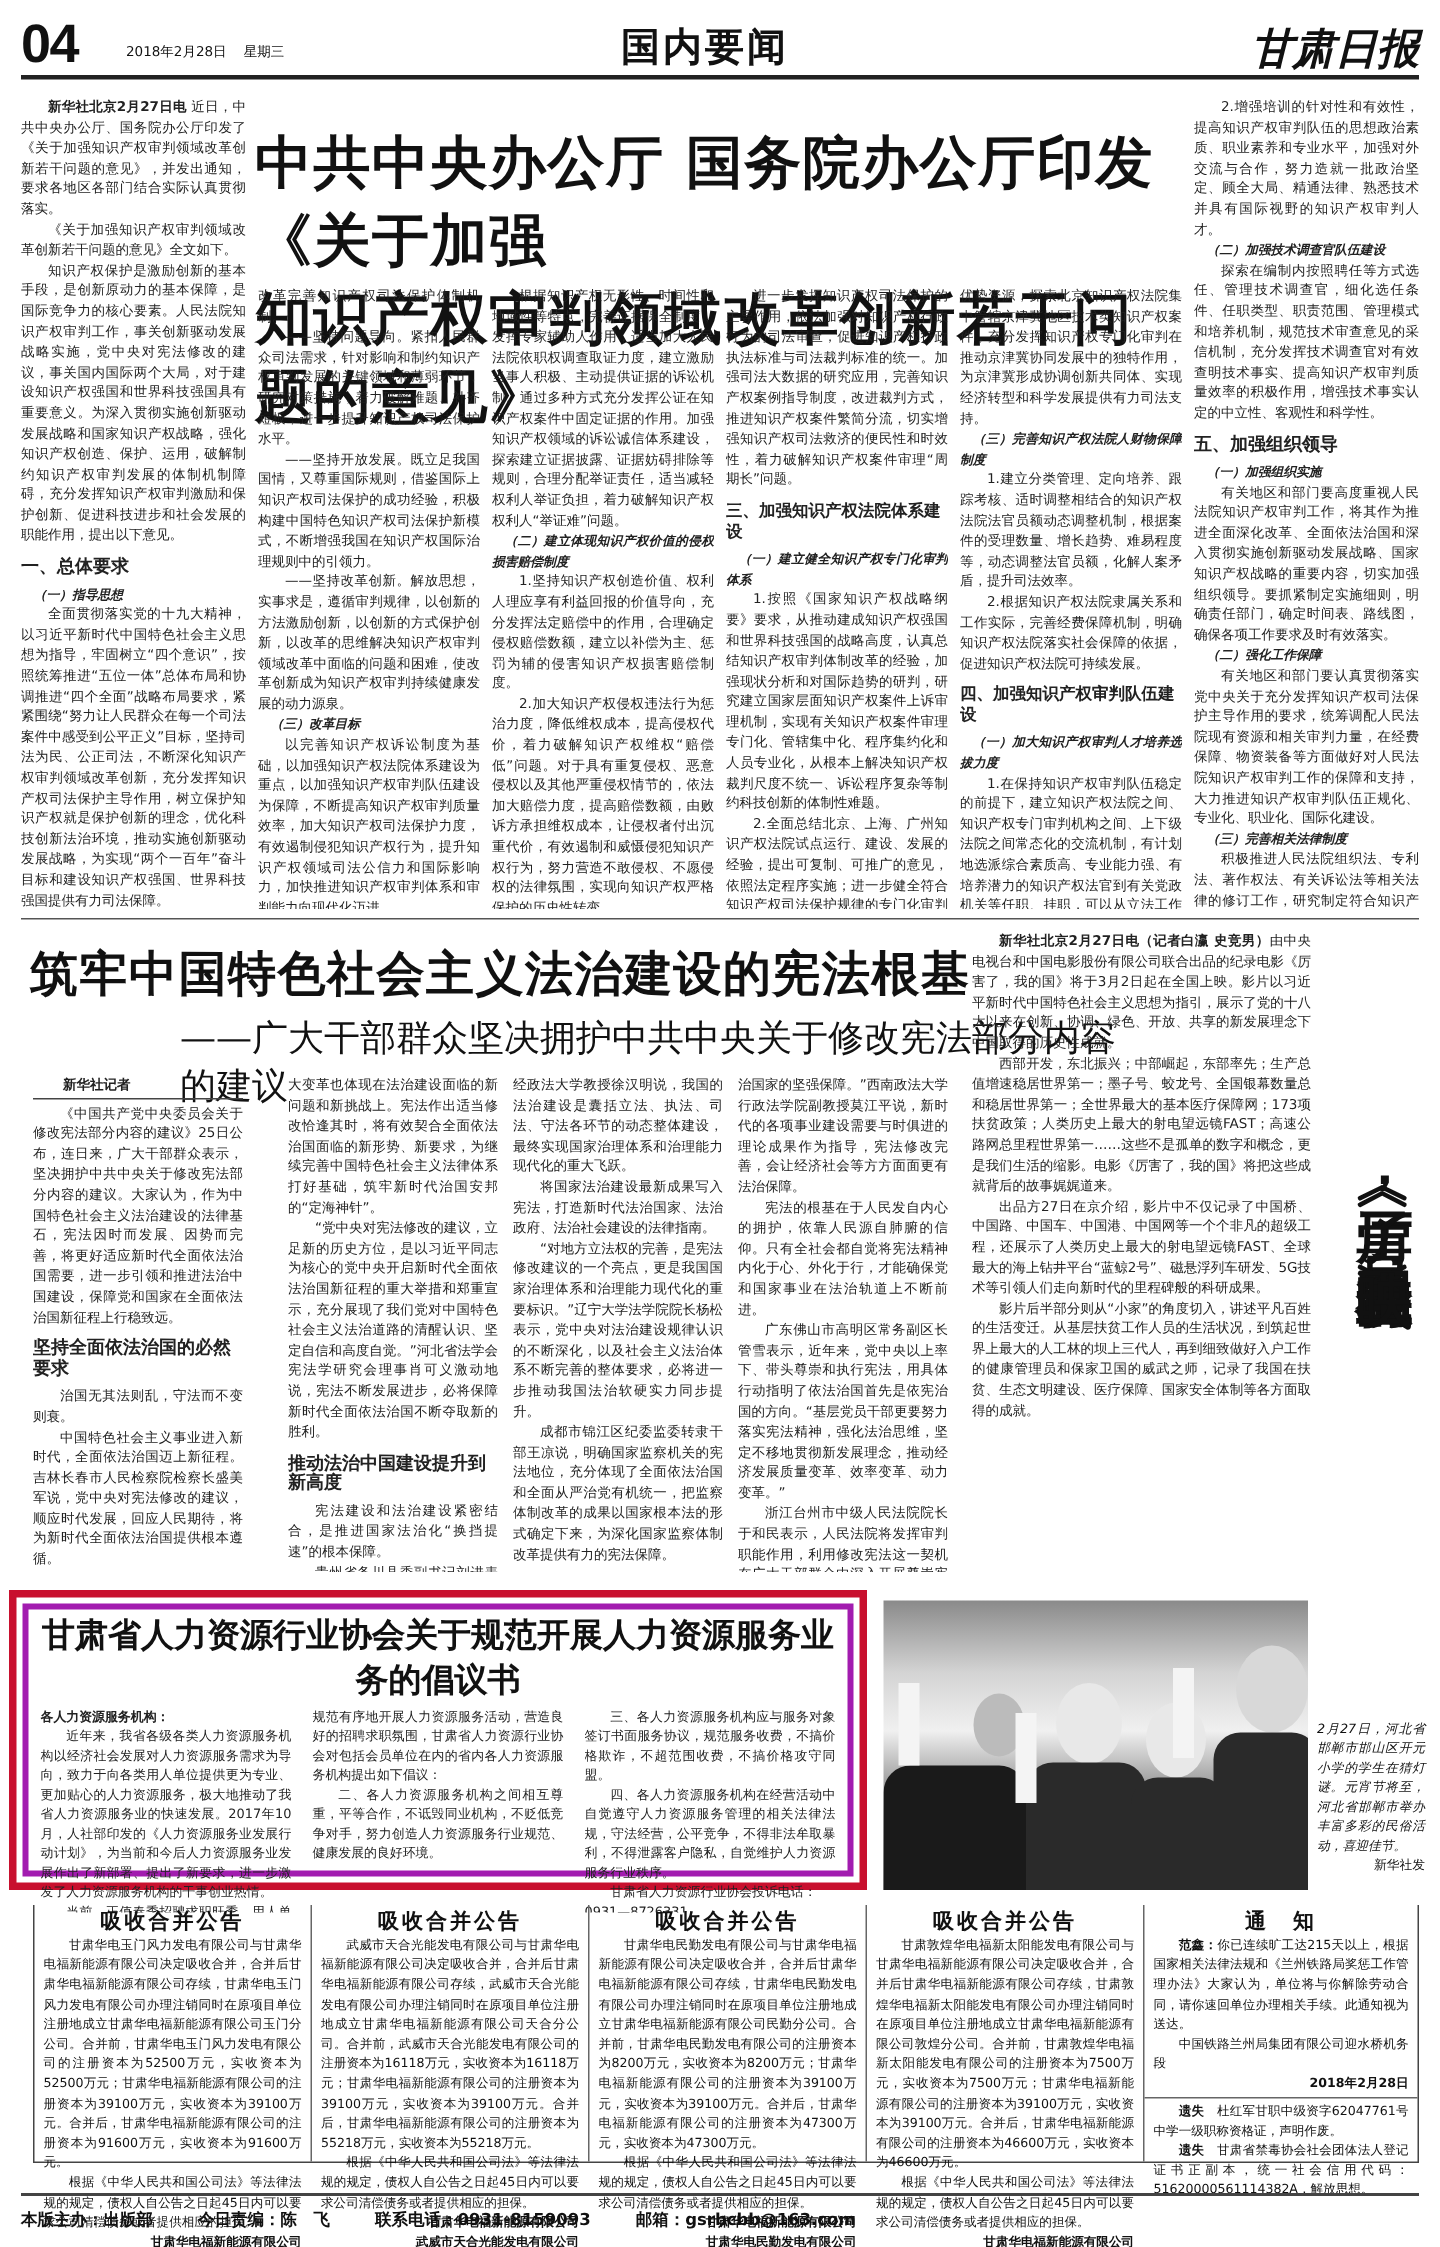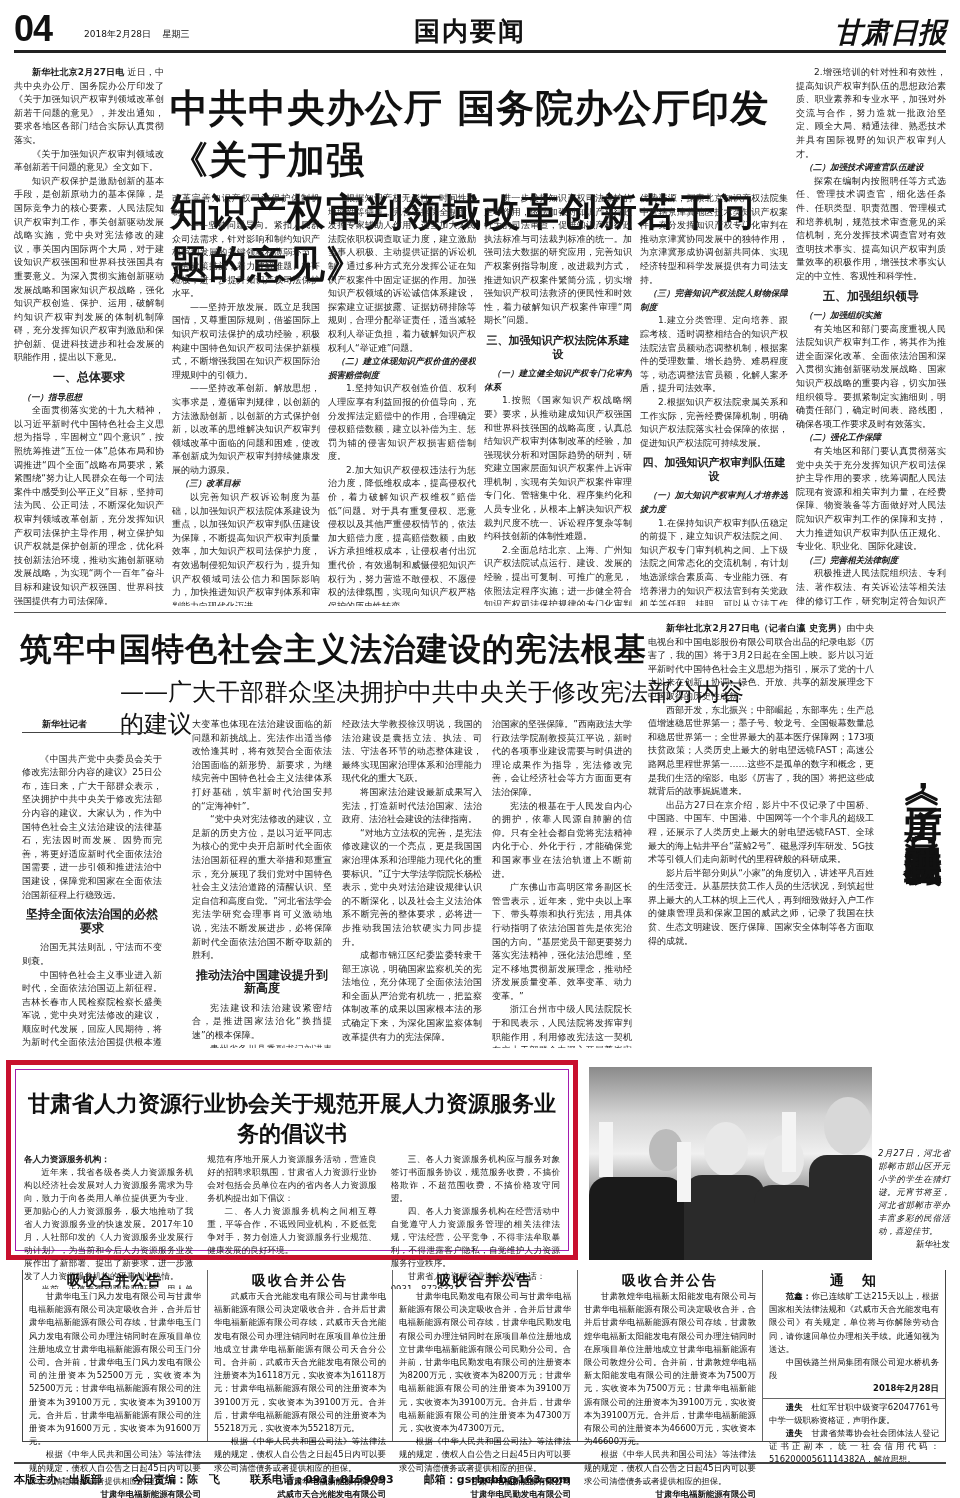--- a/index.html
+++ b/index.html
@@ -6,29 +6,29 @@
 body{width:960px;height:1498px;background:#fff;color:#111;font-family:"DejaVu Sans","Liberation Sans",sans-serif;position:relative;overflow:hidden}
 .abs{position:absolute}
 .masthead{left:14px;top:8px;width:932px;height:42px}
 .pagenum{left:0;top:0;font:bold 36px "Liberation Sans",sans-serif;letter-spacing:-1px}
 .dateinfo{left:70px;top:20px;font-size:9px}
 .section{left:400px;top:6px;font:bold 26px "DejaVu Sans",sans-serif;letter-spacing:2px}
 .logo{right:0;top:6px;font:italic bold 28px "DejaVu Serif",serif}
 .rule-heavy{left:14px;top:50px;width:932px;height:3px;background:#222}
 .col{font-size:9px;line-height:13.6px;text-align:justify;color:#222;overflow:hidden}
 .col p{text-indent:2em}
-.col .sub{font-weight:bold;text-align:center;font-size:12px;margin:6px 0;text-indent:0}
+.col .sub{font-weight:bold;text-align:left;font-size:12px;margin:6px 0;text-indent:0}
 .col .kai{font-style:italic;font-weight:bold;font-size:8.5px;text-indent:1em}
 .headline1{left:170px;top:82px;width:620px;font:bold 38px "DejaVu Sans",sans-serif;line-height:52px;letter-spacing:1px}
 .headline2{left:20px;top:628px;width:770px;font:bold 32px "DejaVu Sans",sans-serif;letter-spacing:1px}
 .subhead2{left:120px;top:676px;width:640px;font:24px "DejaVu Serif",serif;letter-spacing:0}
 .vert{left:880px;top:628px;width:64px;font:bold 38px "DejaVu Serif",serif;line-height:42px;text-align:center;writing-mode:vertical-rl;height:340px}
 .divider{background:#555}
 .redbox{left:6px;top:1060px;width:572px;height:200px;border:5px solid #c8102e;padding:4px}
-.redinner{width:100%;height:100%;border:1px solid #a21caf;padding:19px 8px}
+.redinner{width:100%;height:100%;border:4px solid #a21caf;padding:2px 8px}
 .redtitle{font:bold 22px "DejaVu Serif",serif;text-align:center;margin-bottom:4px}
 .redcols{display:flex;gap:14px}
 .redcols .col{flex:1;font-size:8.6px;line-height:13px}
 .photo{left:589px;top:1067px;width:283px;height:193px;background:linear-gradient(180deg,#8a8a8a 0%,#d4d4d4 25%,#f0f0f0 45%,#6a6a6a 75%,#222 100%);overflow:hidden}
 .photo .face{position:absolute;border-radius:50%;background:#e8e8e8}
 .photo .body{position:absolute;background:#2a2a2a;border-radius:18px 18px 0 0}
 .caption{left:878px;top:1147px;width:72px;font-size:8.5px;line-height:13px;font-style:italic;font-weight:normal;text-align:justify}
 .caption .credit{font-style:normal;text-align:right;display:block}
 .notices{left:22px;top:1270px;width:924px;height:172px;border:1px solid #444;border-top:0;display:flex}
 .notice{flex:1;border-right:1px solid #666;padding:2px 6px;font-size:8.4px;line-height:13.2px}
@@ -106,21 +106,21 @@
   <p class="kai">（二）强化工作保障</p>
   <p>有关地区和部门要认真贯彻落实党中央关于充分发挥知识产权司法保护主导作用的要求，统筹调配人民法院现有资源和相关审判力量，在经费保障、物资装备等方面做好对人民法院知识产权审判工作的保障和支持，大力推进知识产权审判队伍正规化、专业化、职业化、国际化建设。</p>
   <p class="kai">（三）完善相关法律制度</p>
   <p>积极推进人民法院组织法、专利法、著作权法、有关诉讼法等相关法律的修订工作，研究制定符合知识产权审判规律的特别程序法，加强知识产权案件专门审判组织、诉讼管辖、证据规则、审理程序和裁判方式的法律化、制度化。</p>
 </div>
 <div class="abs divider" style="left:14px;top:612px;width:932px;height:1px"></div>
 
 <div class="abs headline2">筑牢中国特色社会主义法治建设的宪法根基</div>
 <div class="abs subhead2">——广大干部群众坚决拥护中共中央关于修改宪法部分内容的建议</div>
 <div class="abs col" style="left:22px;top:718px;width:140px;height:330px">
-  <div style="font-weight:bold;border-bottom:1px solid #444;margin-bottom:20px;padding-left:20px">新华社记者</div>
+  <div style="font-weight:bold;border-bottom:1px solid #444;margin-bottom:4px;padding-left:20px">新华社记者</div>
   <p>《中国共产党中央委员会关于修改宪法部分内容的建议》25日公布，连日来，广大干部群众表示，坚决拥护中共中央关于修改宪法部分内容的建议。大家认为，作为中国特色社会主义法治建设的法律基石，宪法因时而发展、因势而完善，将更好适应新时代全面依法治国需要，进一步引领和推进法治中国建设，保障党和国家在全面依法治国新征程上行稳致远。</p>
   <div class="sub">坚持全面依法治国的必然要求</div>
   <p>治国无其法则乱，守法而不变则衰。</p>
   <p>中国特色社会主义事业进入新时代，全面依法治国迈上新征程。吉林长春市人民检察院检察长盛美军说，党中央对宪法修改的建议，顺应时代发展，回应人民期待，将为新时代全面依法治国提供根本遵循。</p>
   <p>“随着中国特色社会主义实践的发展而不断完善发展，是我国宪法发展的重要特点。历史证明，凡是宪法修改完善得好的时候，法治就能够有效推进，党和国家就能在法治轨道上不断前进，反之，人民利益和国家事业就会遭受损失。”西藏自治区日喀则市桑珠孜区人民法院院长次仁曲珍说。</p>
 
 </div>
 <div class="abs col" style="left:192px;top:718px;width:140px;height:330px">
   <p style="text-indent:0">大变革也体现在法治建设面临的新问题和新挑战上。宪法作出适当修改恰逢其时，将有效契合全面依法治国面临的新形势、新要求，为继续完善中国特色社会主义法律体系打好基础，筑牢新时代治国安邦的“定海神针”。</p>
   <p>“党中央对宪法修改的建议，立足新的历史方位，是以习近平同志为核心的党中央开启新时代全面依法治国新征程的重大举措和郑重宣示，充分展现了我们党对中国特色社会主义法治道路的清醒认识、坚定自信和高度自觉。”河北省法学会宪法学研究会理事肖可义激动地说，宪法不断发展进步，必将保障新时代全面依法治国不断夺取新的胜利。</p>
@@ -220,21 +220,21 @@
   </div>
   <div class="notice">
     <h3>吸收合并公告</h3>
     <p>甘肃敦煌华电福新太阳能发电有限公司与甘肃华电福新能源有限公司决定吸收合并，合并后甘肃华电福新能源有限公司存续，甘肃敦煌华电福新太阳能发电有限公司办理注销同时在原项目单位注册地成立甘肃华电福新能源有限公司敦煌分公司。合并前，甘肃敦煌华电福新太阳能发电有限公司的注册资本为7500万元，实收资本为7500万元；甘肃华电福新能源有限公司的注册资本为39100万元，实收资本为39100万元。合并后，甘肃华电福新能源有限公司的注册资本为46600万元，实收资本为46600万元。</p>
     <p>根据《中华人民共和国公司法》等法律法规的规定，债权人自公告之日起45日内可以要求公司清偿债务或者提供相应的担保。</p>
     <p class="sig">甘肃华电福新能源有限公司</p>
 
   </div>
   <div class="notice">
     <h3>通　知</h3>
-    <p><b>范鑫：</b><span>你已连续旷工达215天以上，根据国家相关法律法规和《武威市天合光能发电有限公司》有关规定，单位将与你解除劳动合同，请你速回单位办理相关手续。此通知视为送达。</span></p>
+    <p><b>范鑫：</b><span>你已连续旷工达215天以上，根据国家相关法律法规和《兰州铁路局奖惩工作管理办法》大家认为，单位将与你解除劳动合同，请你速回单位办理相关手续。此通知视为送达。</span></p>
     <p style="font-weight:normal">中国铁路兰州局集团有限公司迎水桥机务段</p>
     <p class="sig">2018年2月28日</p>
     <div style="border-top:1px solid #666;margin:2px -6px"></div>
     <p><b>遗失</b>　<span>杜红军甘职中级资字62047761号中学一级职称资格证，声明作废。</span></p>
     <p><b>遗失</b>　<span>甘肃省禁毒协会社会团体法人登记证书正副本，统一社会信用代码：51620000561114382A，解放思想。</span></p>
   </div>
 </div>
 
 <div class="abs footrule"></div>
 <div class="abs footer">

